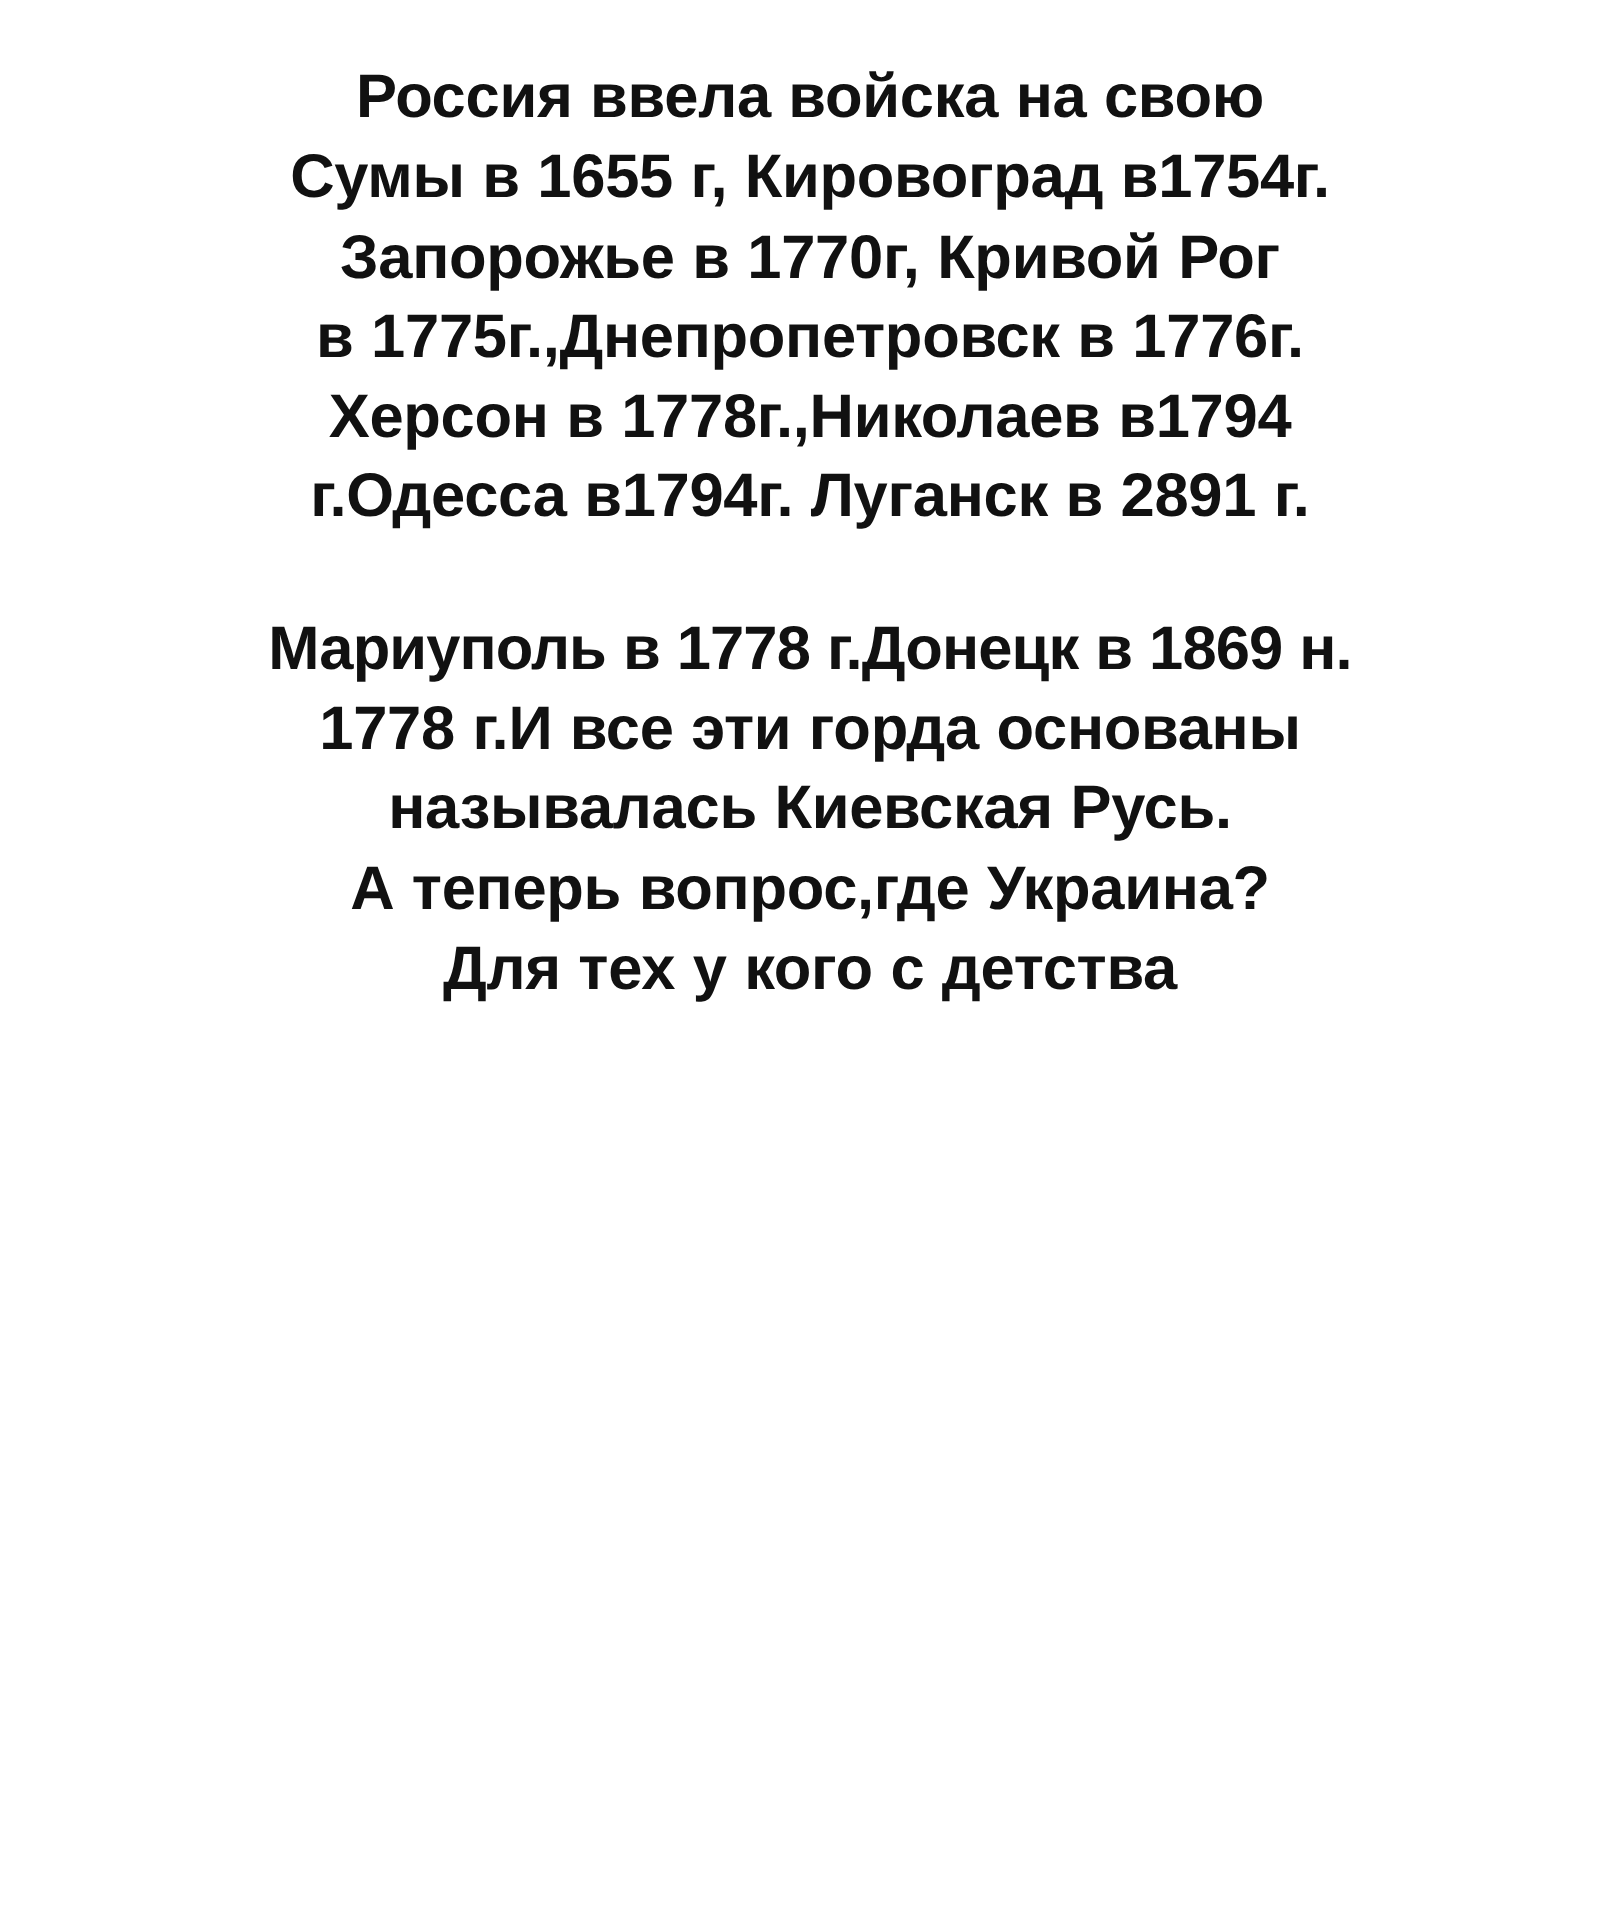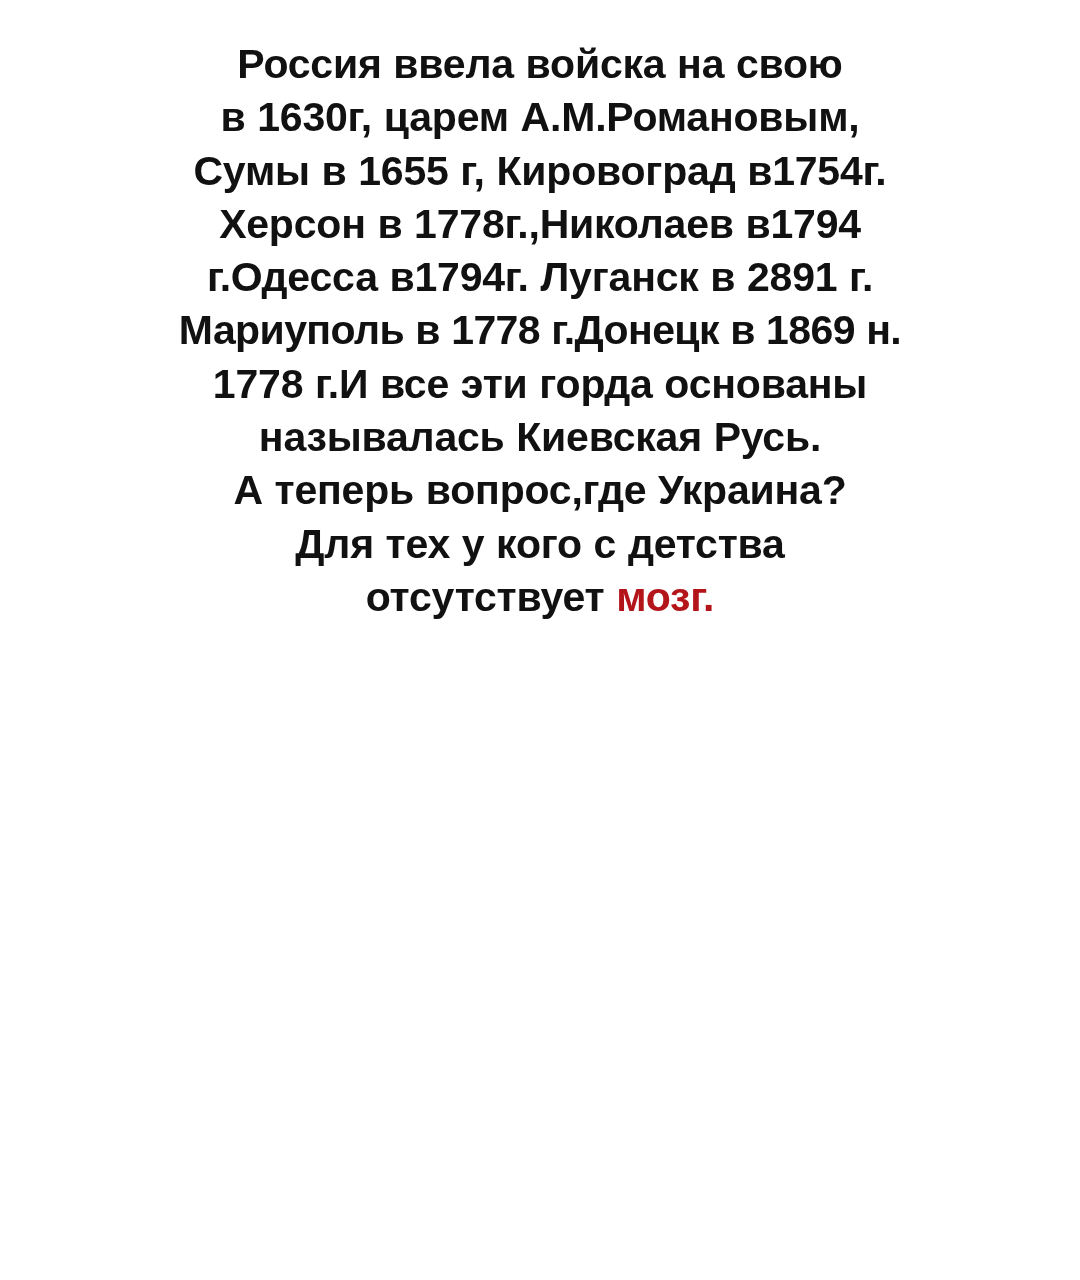--- a/index.html
+++ b/index.html
@@ -33,39 +33,40 @@
     line-height: 1.30;
     letter-spacing: -0.2px;
     word-spacing: 0.5px;
   }
   .line {
     white-space: nowrap;
     display: block;
   }
   .line.tight {
     letter-spacing: -0.6px;
+    margin-top: 48px;
   }
   .accent {
     color: #b3151a;
   }
   .last-line {
     display: block;
     white-space: nowrap;
   }
 </style>
 </head>
 <body>
 
 <div id="poster">
   <div class="text-block">
     <span class="line">Россия ввела войска на свою</span>
-    <span class="line">в 1630г, царем А.М.Романовым,</span>
     <span class="line">Сумы в 1655 г, Кировоград в1754г.</span>
+    <span class="line">Запорожье в 1770г, Кривой Рог</span>
+    <span class="line">в 1775г.,Днепропетровск в 1776г.</span>
     <span class="line">Херсон в 1778г.,Николаев в1794</span>
     <span class="line">г.Одесса в1794г. Луганск в 2891 г.</span>
     <span class="line tight">Мариуполь в 1778 г.Донецк в 1869 н.</span>
     <span class="line">1778 г.И все эти горда основаны</span>
     <span class="line">называлась Киевская Русь.</span>
     <span class="line">А теперь вопрос,где Украина?</span>
     <span class="line">Для тех у кого с детства</span>
-    <span class="last-line"><span>отсутствует </span><span class="accent">мозг.</span></span>
   </div>
 </div>
 
 </body></html>

